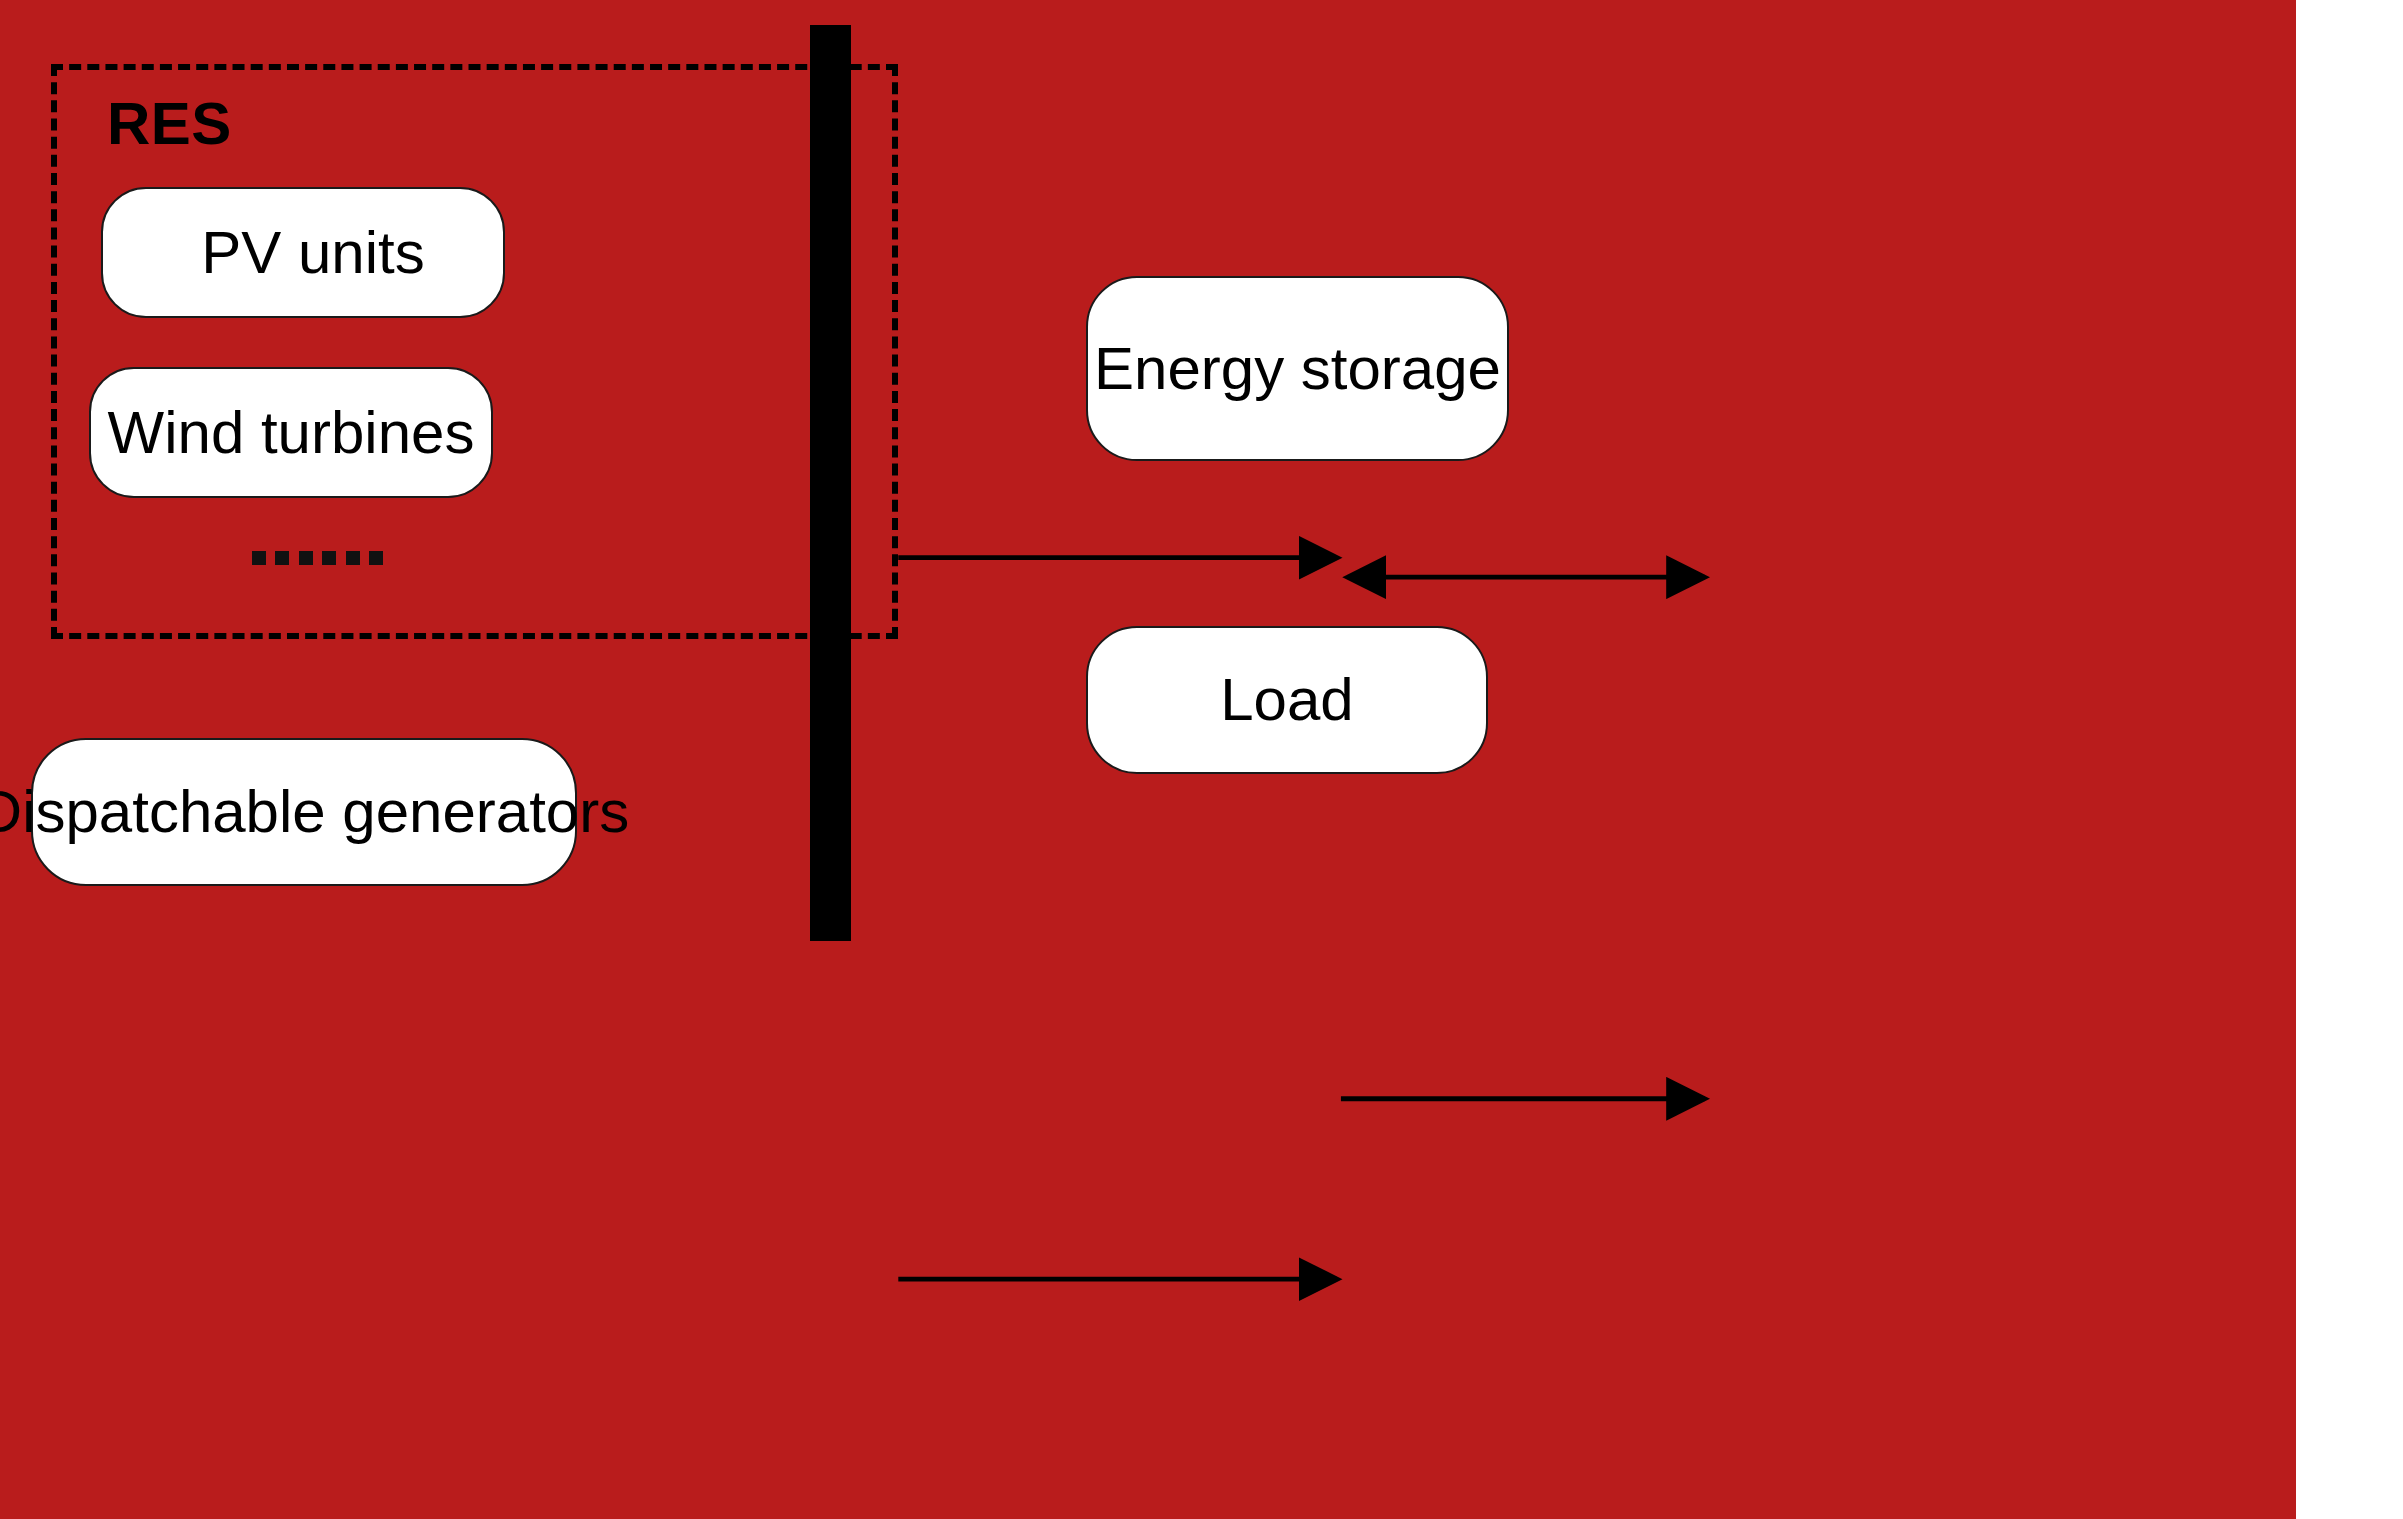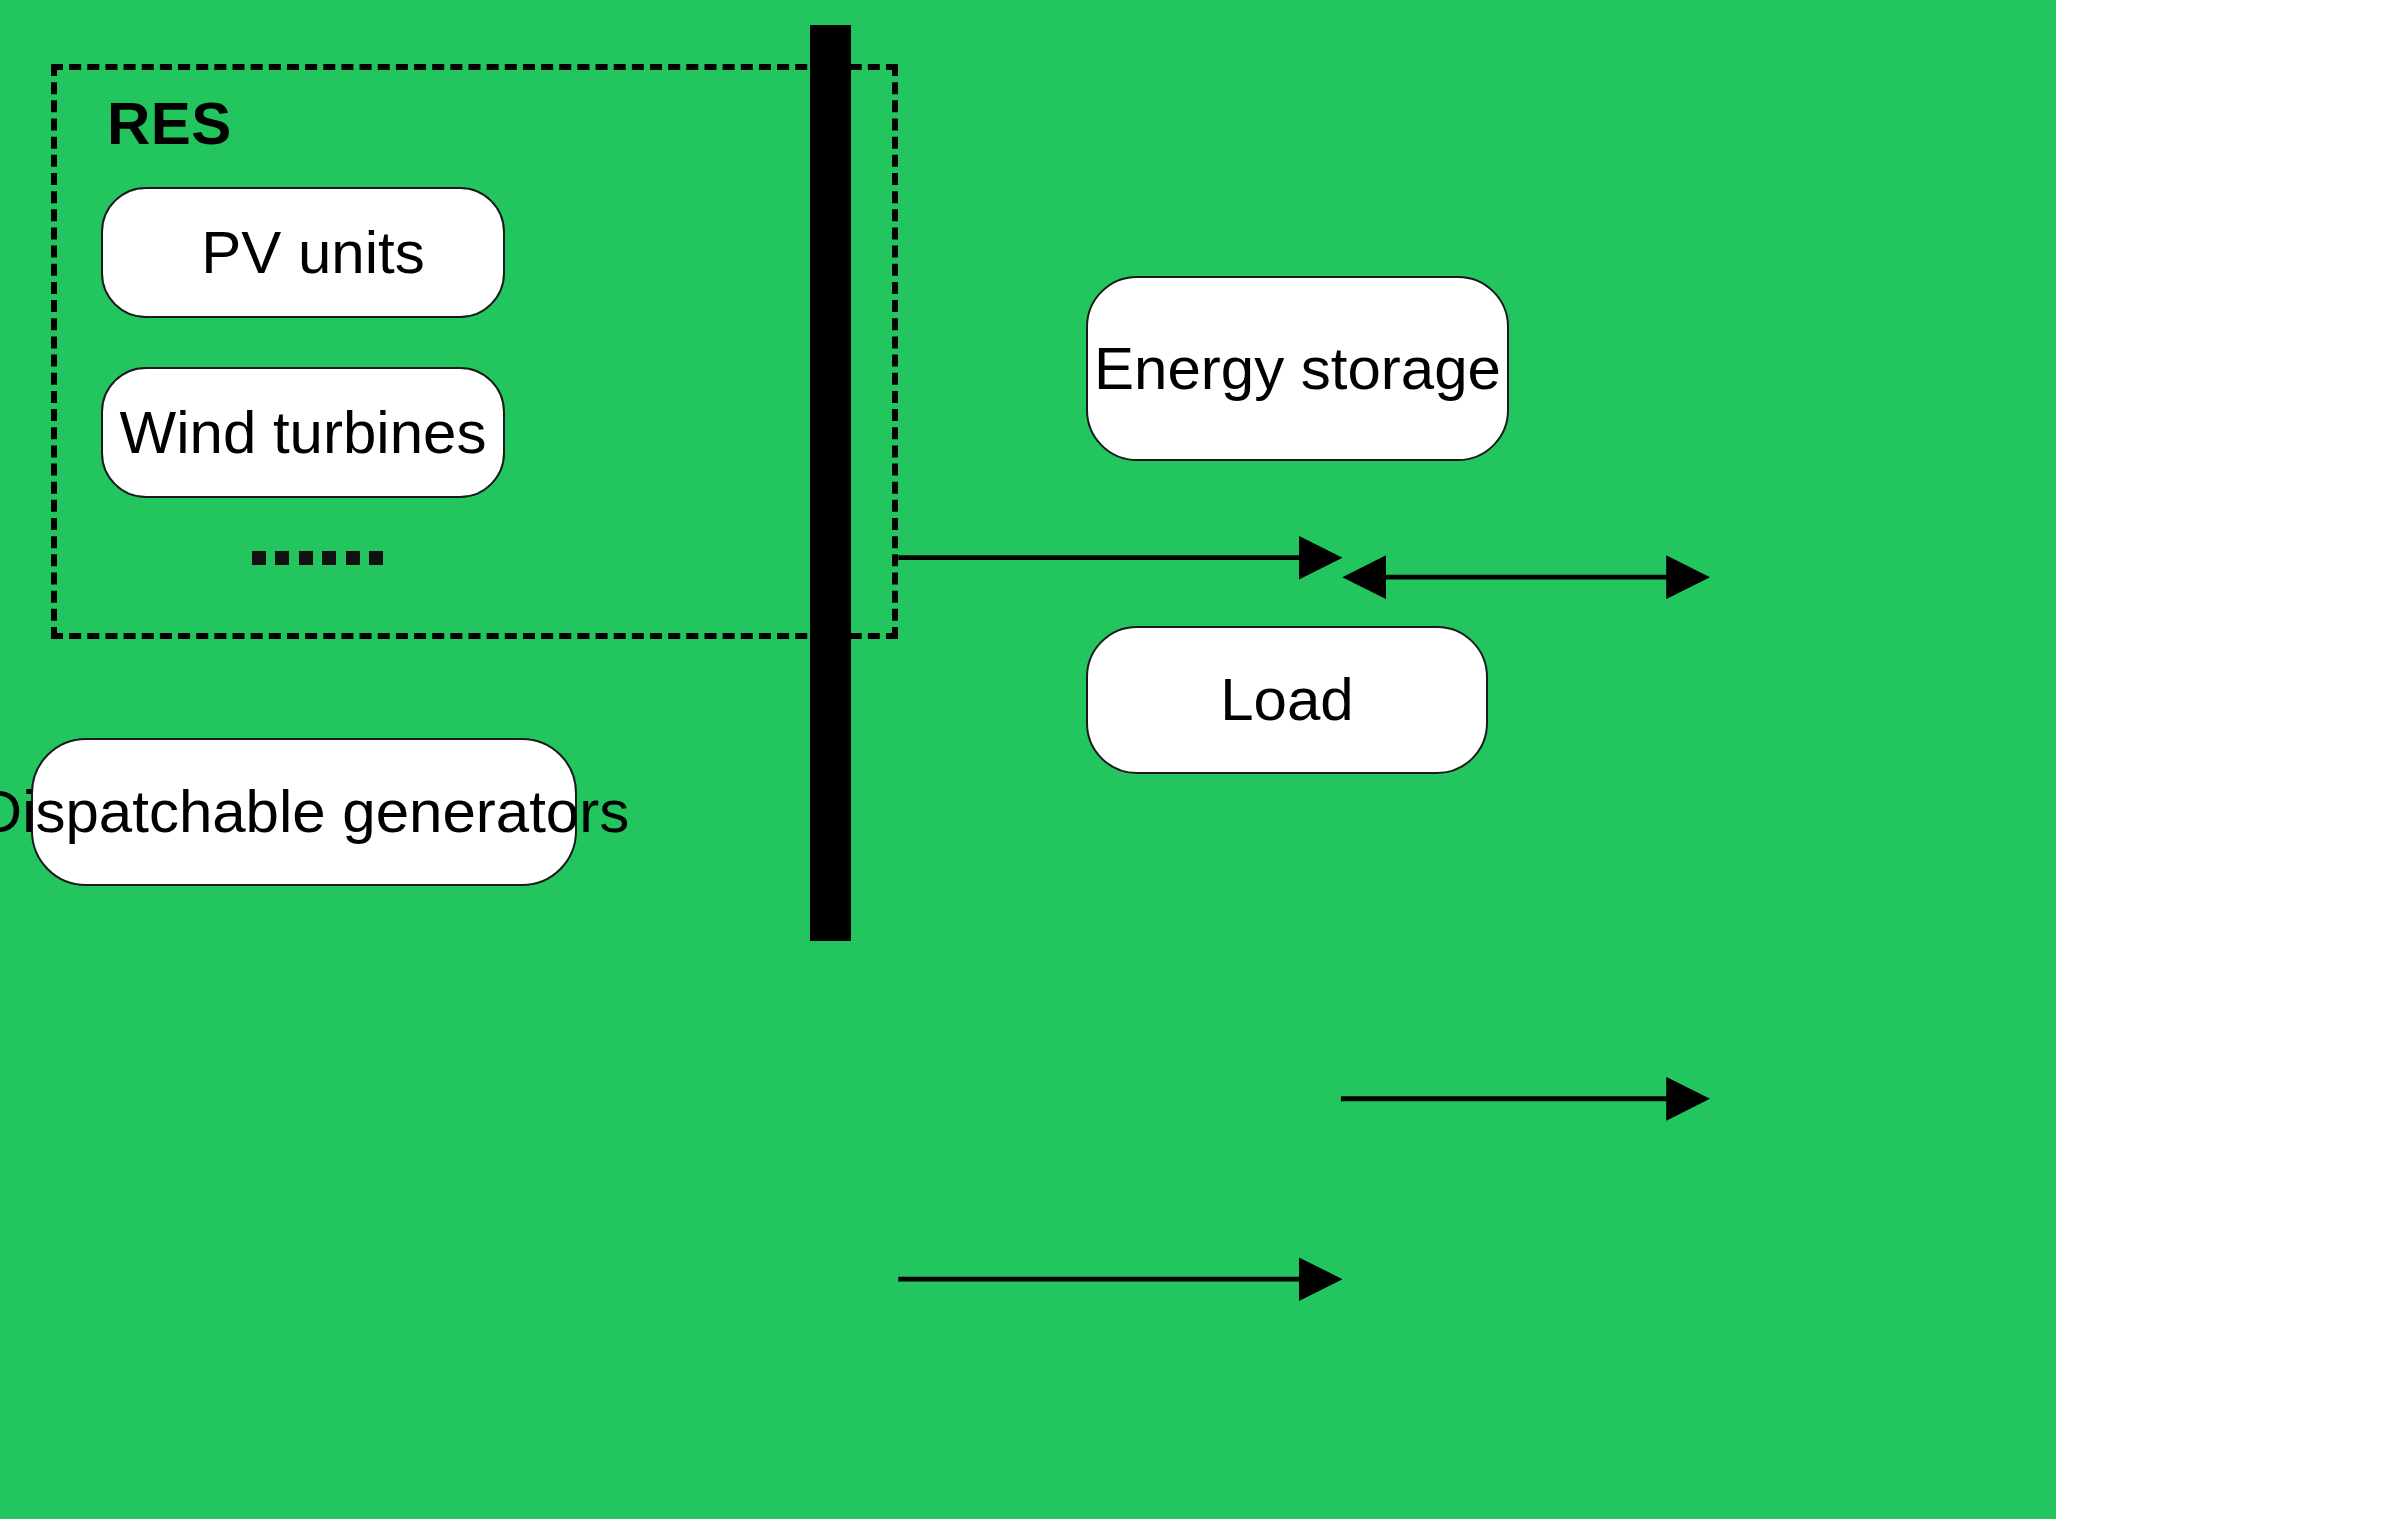--- a/index.html
+++ b/index.html
@@ -2,23 +2,23 @@
 <html><head>
 <meta charset="utf-8">
 <style>
   html, body {
     margin: 0;
     padding: 0;
     background: #ffffff;
   }
   #canvas {
     position: relative;
-    width: 2056px;
+    width: 2296px;
     height: 1519px;
-    background: #22c55e;
+    background: #b91c1c;
     font-family: "Liberation Sans", sans-serif;
     overflow: hidden;
   }
 
   
   .res-group {
     position: absolute;
     left: 51px;
     top: 64px;
     width: 847px;
@@ -51,21 +51,21 @@
     justify-content: center;
   }
   .node-label {
     font-size: 60px;
     color: #000000;
     white-space: nowrap;
     line-height: 1;
   }
 
   #node-pv      { left: 101px;  top: 187px;  width: 404px; height: 131px; padding-left: 20px; }
-  #node-wind    { left: 101px;  top: 367px;  width: 404px; height: 131px; }
+  #node-wind    { left: 89px;  top: 367px;  width: 404px; height: 131px; }
   #node-storage { left: 1086px; top: 276px;  width: 423px; height: 185px; border-radius: 51px; }
   #node-load    { left: 1086px; top: 626px;  width: 402px; height: 148px; border-radius: 51px; }
   #node-disp    { left: 31px;   top: 738px;  width: 546px; height: 148px; border-radius: 55px; }
 
   
   .ellipsis {
     position: absolute;
     left: 252px;
     top: 551px;
     display: flex;

